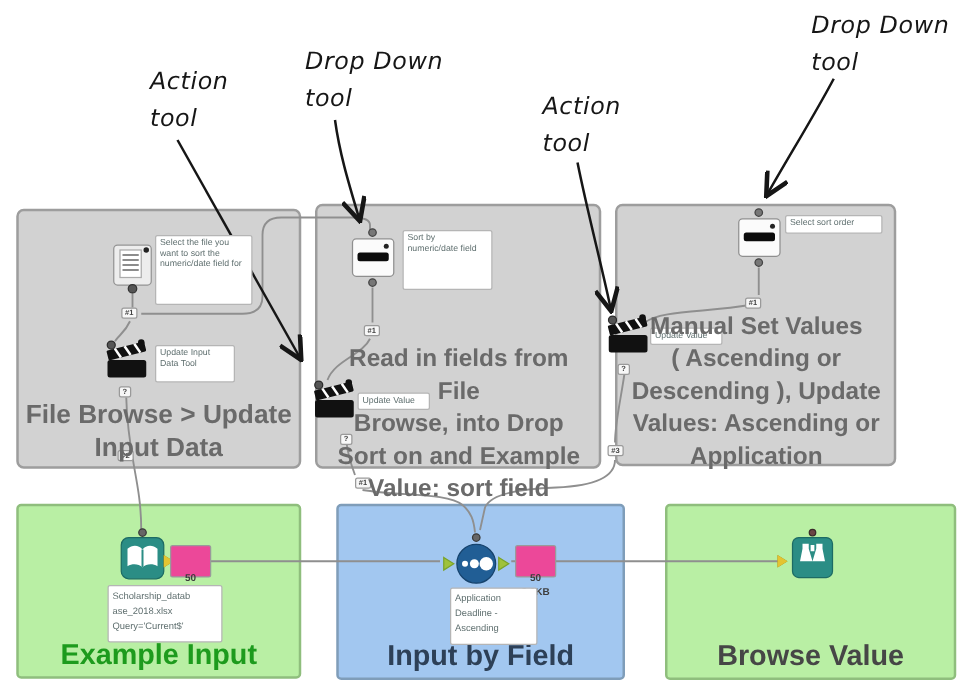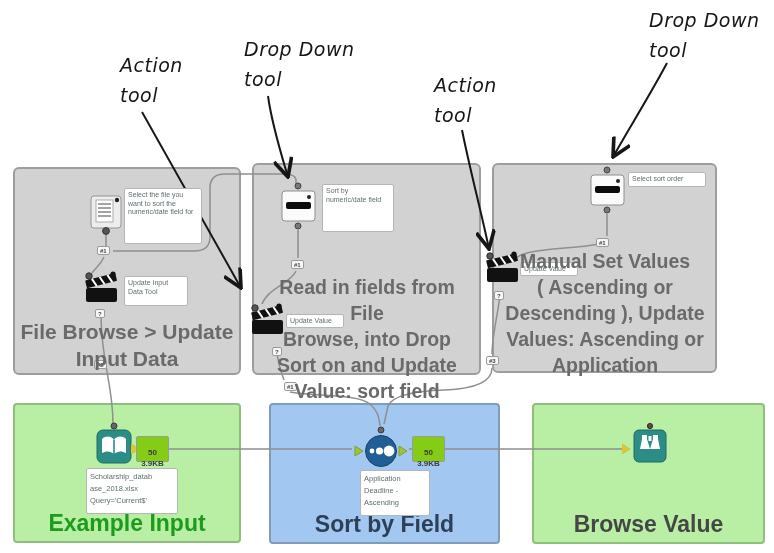--- a/index.html
+++ b/index.html
@@ -25,43 +25,43 @@
   
   .note{position:absolute;background:#ffffff;border:1px solid #b5b5b5;border-radius:2px;
         color:#5f6f6f;font-size:7px;line-height:8.5px;padding:2px 3px;box-sizing:border-box;overflow:hidden;}
 
   
   .anchor-badge{position:absolute;background:#f7f7f7;border:1px solid #9a9a9a;border-radius:2px;
         color:#444;font-size:6px;line-height:8px;font-weight:700;padding:0 2px;min-width:8px;height:9px;
         text-align:center;box-sizing:border-box;}
 
   
-  .rec-badge{position:absolute;background:#84cc16;border:1px solid #9a9a9a;border-radius:2px;
+  .rec-badge{position:absolute;background:#ec4899;border:1px solid #9a9a9a;border-radius:2px;
         width:33px;height:26px;color:#3d3d3d;font-size:8px;line-height:11px;font-weight:700;
-        text-align:center;box-sizing:border-box;padding-top:10px;}
+        text-align:center;box-sizing:border-box;padding-top:20px;}
   .rec-badge span{display:block;}
 
   
   .y-anchor{position:absolute;width:0;height:0;border-top:5px solid transparent;border-bottom:5px solid transparent;
         border-left:8px solid #e3c431;filter:drop-shadow(0 0 .5px #8a7414);}
 </style>
 </head>
 <body>
 
 <div id="canvas">
 
   <div class="group-box" style="left:13px;top:167px;width:228px;height:208px;"></div>
   <div class="group-box" style="left:252px;top:163px;width:229px;height:212px;"></div>
   <div class="group-box" style="left:492px;top:163px;width:225px;height:210px;"></div>
 
   <div class="container-box green" style="left:13px;top:403px;width:228px;height:140px;">
     <div class="title" style="top:105px;color:#1d9b1d;">Example Input</div>
   </div>
   <div class="container-box blue" style="left:269px;top:403px;width:231px;height:141px;">
-    <div class="title" style="top:106px;color:#2d4057;">Sort by Field</div>
+    <div class="title" style="top:106px;color:#2d4057;">Input by Field</div>
   </div>
   <div class="container-box green" style="left:532px;top:403px;width:233px;height:141px;">
     <div class="title" style="top:106px;color:#464646;">Browse Value</div>
   </div>
 
   <svg class="layer">
     <g stroke="#8f8f8f" stroke-width="1.5" fill="none">
 
       <path d="M106,233 V246 M104,257 C100,266 95,268 92,273"></path>
 
@@ -173,21 +173,21 @@
       <rect x="4" y="18" width="31" height="14" rx="2" fill="#111"></rect>
     </svg>
   </div>
   <div class="note" style="left:286px;top:314px;width:58px;height:14px;white-space:nowrap;">Update Value</div>
   <div class="anchor-badge" style="left:272px;top:347px;">?</div>
   <div class="anchor-badge" style="left:284px;top:382px;">#1</div>
 
   <div class="caption" style="left:260px;top:244px;width:214px;font-size:19.5px;line-height:26px;margin-top:30px;">
     <div>Read in fields from File</div>
     <div>Browse, into Drop</div>
-    <div>Sort on and Update</div>
+    <div>Sort on and Example</div>
     <div>Value: sort field</div>
   </div>
 
   <div class="abs" style="left:588px;top:166px;width:40px;height:48px;">
     <svg width="40" height="48" viewBox="0 0 40 48">
       <circle cx="19" cy="4" r="3" fill="#777" stroke="#444"></circle>
       <rect x="3" y="9" width="33" height="30" rx="3" fill="#fbfbfb" stroke="#8f8f8f"></rect>
       <circle cx="30" cy="15" r="2" fill="#222"></circle>
       <rect x="7" y="20" width="25" height="7" rx="2" fill="#0c0c0c"></rect>
       <circle cx="19" cy="44" r="3" fill="#777" stroke="#444"></circle>

